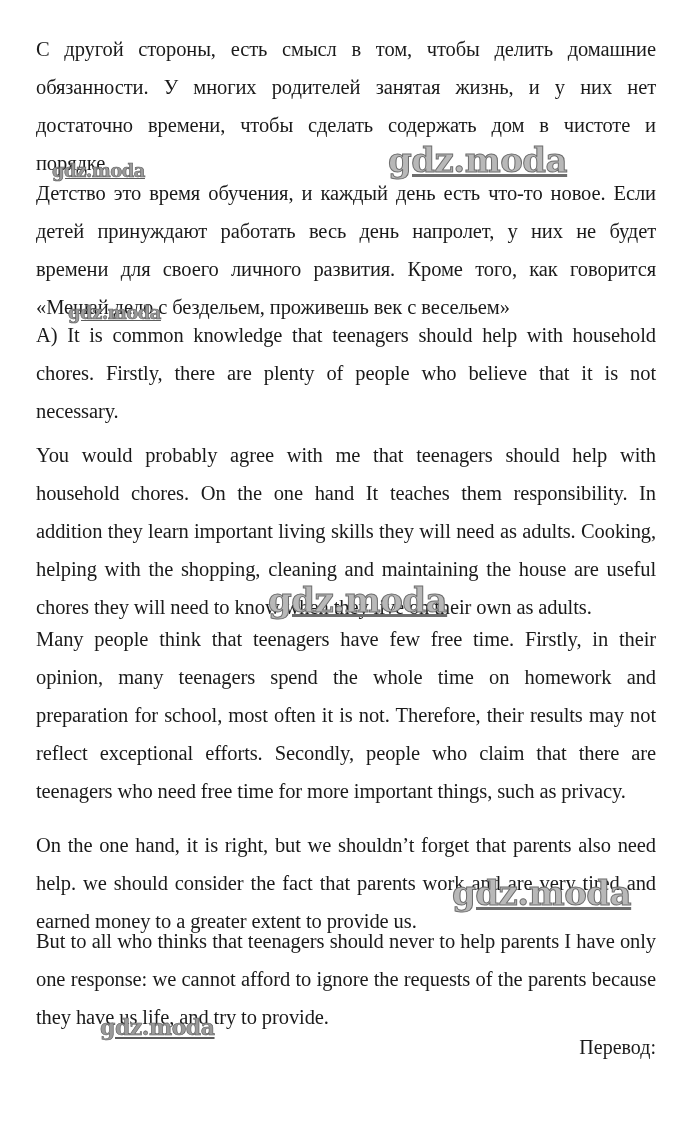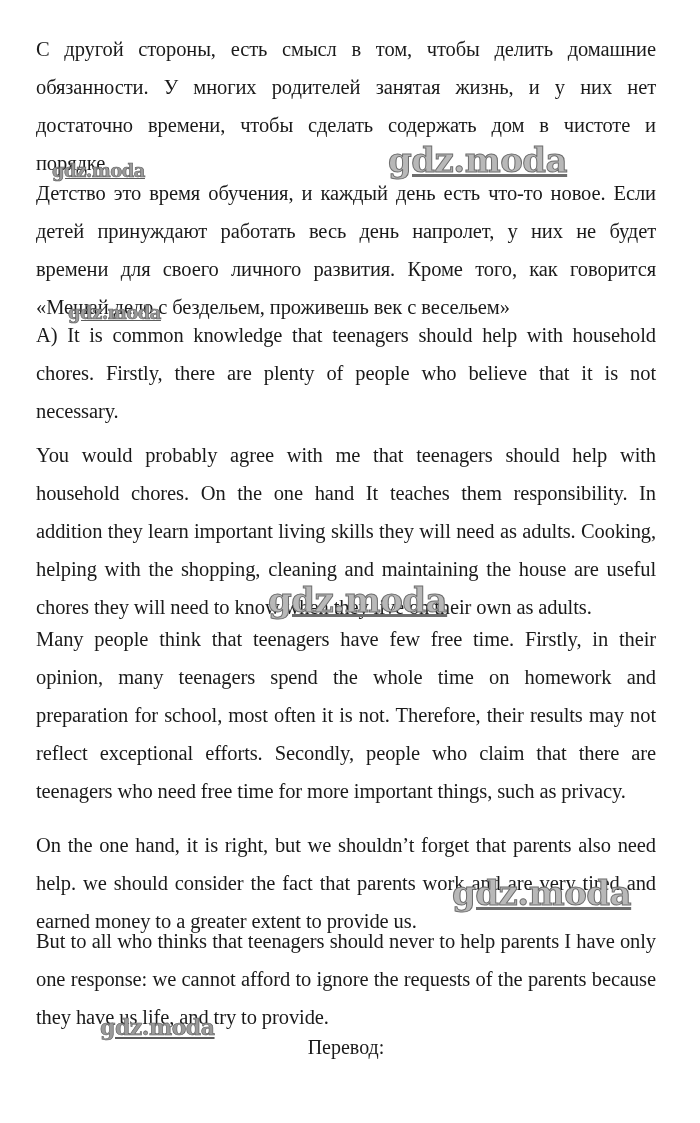--- a/index.html
+++ b/index.html
@@ -18,21 +18,21 @@
   .para.ru { font-size: 20.5px; }
   .wm {
     position: absolute; font-family: "DejaVu Serif", "Liberation Serif", serif;
     font-weight: bold; color: #b8b8b8;
     -webkit-text-stroke: 1px #6d6d6d;
     letter-spacing: -0.5px; white-space: nowrap; text-decoration: underline;
   }
   .wm.big { font-size: 34px; }
   .wm.small { font-size: 18px; color: #9a9a9a; -webkit-text-stroke: 0.6px #5c5c5c; }
   .caption {
-    position: absolute; left: 0; width: 620px; text-align: center;
+    position: absolute; left: 0; width: 620px; text-align: right;
     font-size: 20px; top: 1036px;
   }
 </style>
 </head>
 <body>
 
 <div class="page">
   <p class="para ru" style="top:30px">С другой стороны, есть смысл в том, чтобы делить домашние обязанности. У многих родителей занятая жизнь, и у них нет достаточно времени, чтобы сделать содержать дом в чистоте и порядке.</p>
   <p class="para ru" style="top:174px">Детство это время обучения, и каждый день есть что-то новое. Если детей принуждают работать весь день напролет, у них не будет времени для своего личного развития. Кроме того, как говорится «Мешай дело с бездельем, проживешь век с весельем»</p>
   <p class="para" style="top:316px">A) It is common knowledge that teenagers should help with household chores. Firstly, there are plenty of people who believe that it is not necessary.</p>

